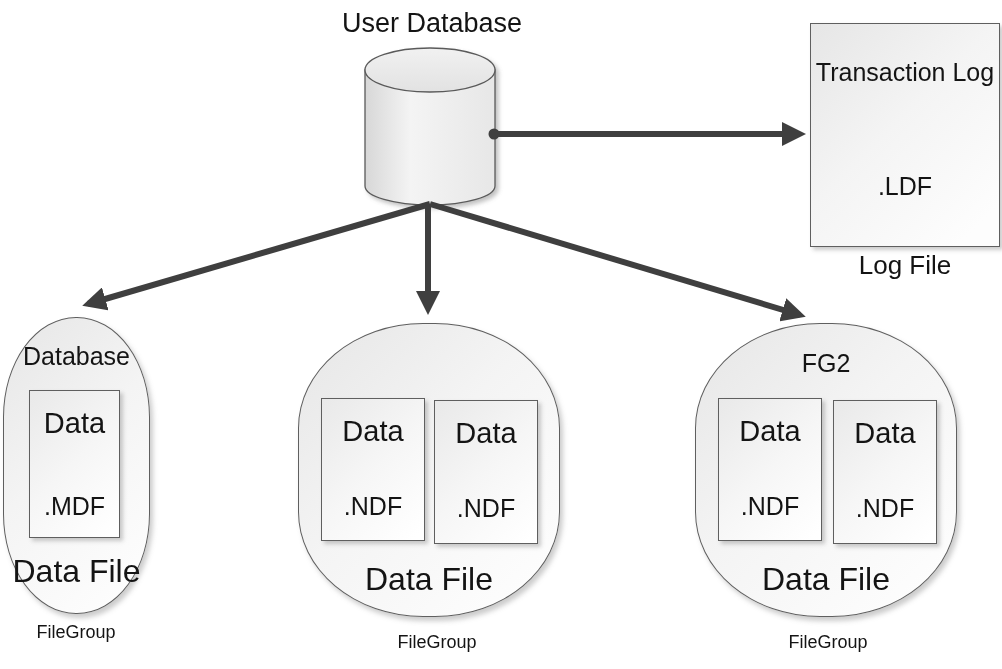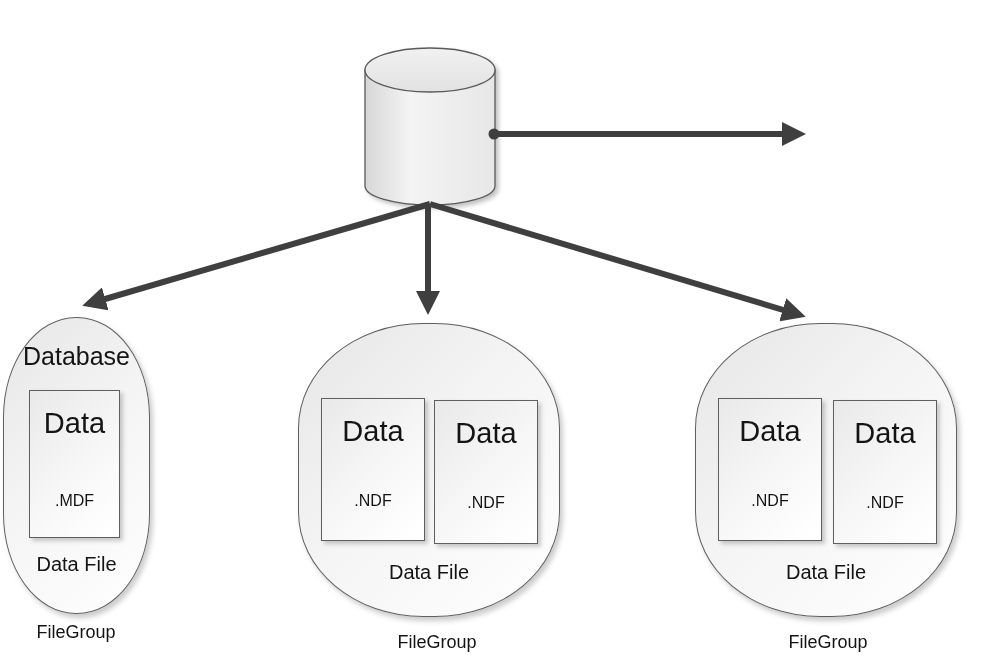--- a/index.html
+++ b/index.html
@@ -23,24 +23,24 @@
   .log-ext{position:absolute;top:148px;left:0;right:0;text-align:center;font-size:25px;}
   .oval{
     position:absolute;border:1px solid #5f5f5f;
     box-shadow:3px 4px 5px rgba(110,110,110,0.35);
   }
   .oval-primary{left:3px;top:317px;width:145px;height:295px;border-radius:73px / 100px;}
   .oval-fg{width:260px;height:292px;border-radius:125px / 105px;}
   .oval-fg1{left:298px;top:323px;}
   .oval-fg2{left:695px;top:323px;}
   .fg-name{position:absolute;top:25px;left:0;right:0;text-align:center;font-size:25px;}
-  .fg-caption{position:absolute;top:235px;left:0;right:0;text-align:center;font-size:20px;}
+  .fg-caption{position:absolute;top:235px;left:0;right:0;text-align:center;font-size:32px;}
   .filebox{background:linear-gradient(135deg,#e9e9e9 0%,#f6f6f6 50%,#ffffff 95%);}
   .file-label{position:absolute;top:16px;left:0;right:0;text-align:center;font-size:29px;}
-  .file-ext{position:absolute;top:93px;left:0;right:0;text-align:center;font-size:16px;}
+  .file-ext{position:absolute;top:93px;left:0;right:0;text-align:center;font-size:25px;}
 </style>
 </head>
 <body>
 
 <div class="canvas">
 
   <svg class="connectors" width="1002" height="669" viewBox="0 0 1002 669">
     <defs>
       <marker id="ah" viewBox="0 0 4 4" markerWidth="4" markerHeight="4" refX="3" refY="2" orient="auto" markerUnits="strokeWidth">
         <path d="M0 0 L4 2 L0 4 Z" fill="#3f3f3f"></path>
@@ -66,21 +66,27 @@
 
     <g stroke="#3f3f3f" stroke-width="6" fill="none">
       <line x1="494" y1="134" x2="800" y2="134" marker-end="url(#ah)"></line>
       <line x1="430" y1="204" x2="88" y2="304" marker-end="url(#ah)"></line>
       <line x1="428" y1="204" x2="428" y2="309" marker-end="url(#ah)"></line>
       <line x1="430" y1="204" x2="800" y2="315" marker-end="url(#ah)"></line>
     </g>
     <circle cx="494" cy="134" r="5.5" fill="#3f3f3f"></circle>
   </svg>
 
+  <div class="txt title" style="left:307px;top:8px;width:250px;">User Database</div>
 
+  <div class="box logbox shapefill">
+    <div class="log-title">Transaction Log</div>
+    <div class="log-ext">.LDF</div>
+  </div>
+  <div class="txt caption" style="left:830px;top:250px;width:150px;">Log File</div>
 
   <div class="oval oval-primary shapefill">
     <div class="fg-name" style="top:24px;">Database</div>
     <div class="box filebox" style="left:25px;top:72px;width:89px;height:146px;">
       <div class="file-label">Data</div>
       <div class="file-ext" style="top:101px;">.MDF</div>
     </div>
     <div class="fg-caption">Data File</div>
   </div>
   <div class="txt glabel" style="left:1px;top:622px;width:150px;">FileGroup</div>
@@ -92,20 +98,21 @@
     </div>
     <div class="box filebox" style="left:135px;top:76px;width:102px;height:142px;">
       <div class="file-label">Data</div>
       <div class="file-ext">.NDF</div>
     </div>
     <div class="fg-caption" style="top:237px;">Data File</div>
   </div>
   <div class="txt glabel" style="left:362px;top:632px;width:150px;">FileGroup</div>
 
   <div class="oval oval-fg oval-fg2 shapefill">
+    <div class="fg-name">FG2</div>
     <div class="box filebox" style="left:22px;top:74px;width:102px;height:141px;">
       <div class="file-label">Data</div>
       <div class="file-ext">.NDF</div>
     </div>
     <div class="box filebox" style="left:137px;top:76px;width:102px;height:142px;">
       <div class="file-label">Data</div>
       <div class="file-ext">.NDF</div>
     </div>
     <div class="fg-caption" style="top:237px;">Data File</div>
   </div>

